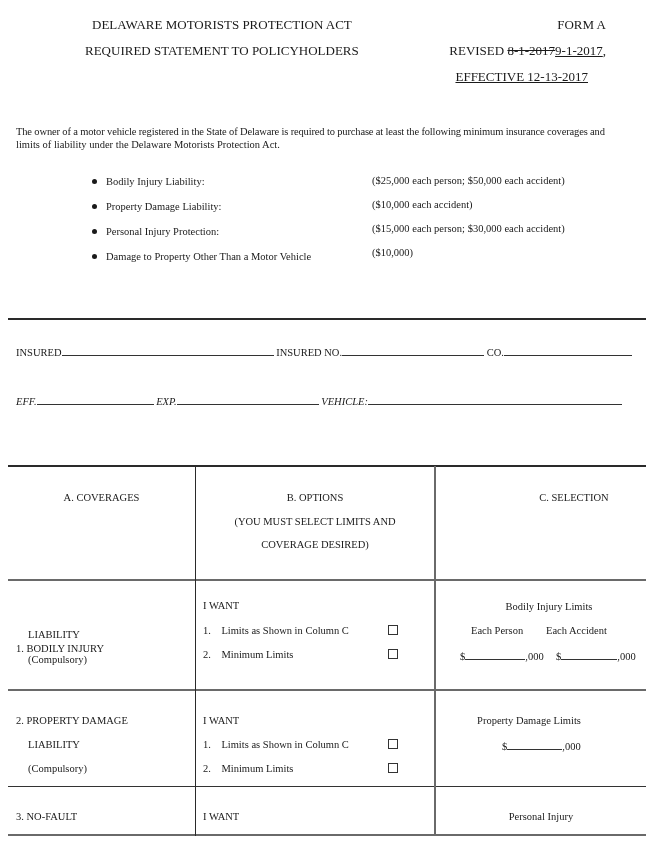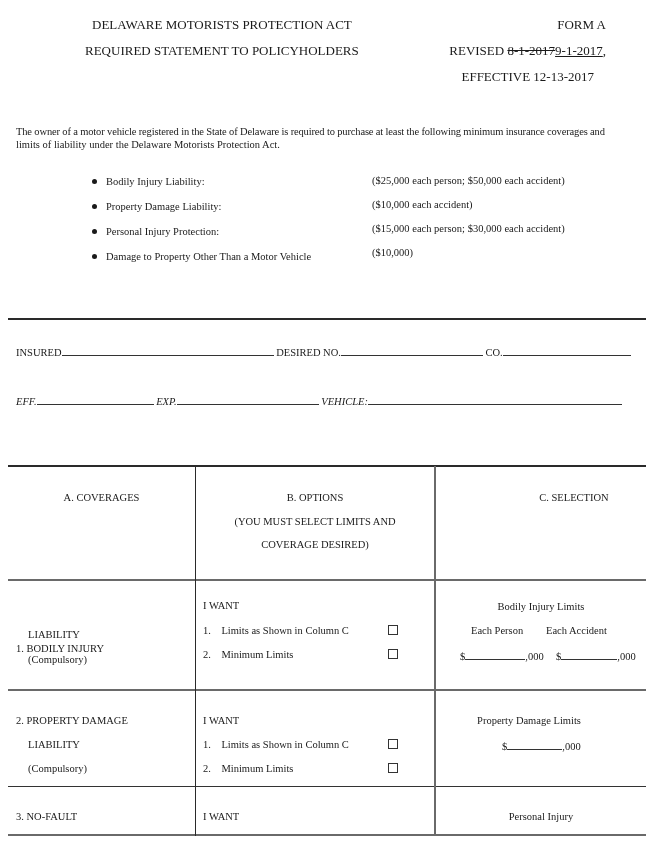--- a/index.html
+++ b/index.html
@@ -76,21 +76,21 @@
   </style>
 </head>
 <body>
 
 <div class="abs hdr" style="left:92px; top:17px;">DELAWARE MOTORISTS PROTECTION ACT</div>
 <div class="abs hdr" style="right:51px; top:17px;">FORM A</div>
 
 <div class="abs hdr" style="left:85px; top:43px;">REQUIRED STATEMENT TO POLICYHOLDERS</div>
 <div class="abs hdr" style="right:51px; top:43px;"><span>REVISED </span><span class="strike">8-1-2017</span><span class="under">9-1-2017</span><span>,</span></div>
 
-<div class="abs hdr" style="right:63px; top:69px;">EFFECTIVE 12-13-2017</div>
+<div class="abs hdr" style="right:69px; top:69px;text-decoration:underline;">EFFECTIVE 12-13-2017</div>
 
 <div class="abs small" style="left:16px; top:126px; letter-spacing:-0.15px;">The owner of a motor vehicle registered in the State of Delaware is required to purchase at least the following minimum insurance coverages and</div>
 <div class="abs small" style="left:16px; top:139px;">limits of liability under the Delaware Motorists Protection Act.</div>
 
 <div>
   <div>
     <span class="bullet-dot" style="left:92px; top:179px;"></span>
     <div class="abs small" style="left:106px; top:176px;">Bodily Injury Liability:</div>
     <div class="abs small" style="left:372px; top:175px;">($25,000 each person; $50,000 each accident)</div>
   </div>
@@ -108,21 +108,21 @@
     <span class="bullet-dot" style="left:92px; top:254px;"></span>
     <div class="abs small" style="left:106px; top:251px;">Damage to Property Other Than a Motor Vehicle</div>
     <div class="abs small" style="left:372px; top:247px;">($10,000)</div>
   </div>
 </div>
 
 <div class="rule-thick" style="top:318px;"></div>
 
 <div class="abs small" style="left:16px; top:345px;">
   <span>INSURED</span><span class="blank-line" style="width:212px;"></span>
-  <span>DESIRED NO.</span><span class="blank-line" style="width:142px;"></span>
+  <span>INSURED NO.</span><span class="blank-line" style="width:142px;"></span>
   <span>CO.</span><span class="blank-line" style="width:128px;"></span>
 </div>
 
 <div class="abs small" style="left:16px; top:394px;font-style:italic;">
   <span>EFF.</span><span class="blank-line" style="width:117px;"></span>
   <span>EXP.</span><span class="blank-line" style="width:142px;"></span>
   <span>VEHICLE:</span><span class="blank-line" style="width:254px;"></span>
 </div>
 
 <div>
@@ -146,21 +146,21 @@
     <div class="abs small" style="left:16px; top:605px;margin-top:38px;">1.  BODILY INJURY</div>
     <div class="abs small" style="left:28px; top:629px;">LIABILITY</div>
     <div class="abs small" style="left:28px; top:654px;">(Compulsory)</div>
 
     <div class="abs small" style="left:203px; top:600px;">I WANT</div>
     <div class="abs small" style="left:203px; top:625px; white-space:pre;">1.    Limits as Shown in Column C</div>
     <div class="checkbox" style="left:388px; top:625px;"></div>
     <div class="abs small" style="left:203px; top:649px; white-space:pre;">2.    Minimum Limits</div>
     <div class="checkbox" style="left:388px; top:649px;"></div>
 
-    <div class="abs small center" style="left:436px; width:210px; top:601px;">Bodily Injury Limits</div>
+    <div class="abs small center" style="left:436px; width:210px; top:601px;padding-left:8px;">Bodily Injury Limits</div>
     <div class="abs small" style="left:471px; top:625px;">Each Person</div>
     <div class="abs small" style="left:546px; top:625px;">Each Accident</div>
     <div class="abs small" style="left:460px; top:649px;"><span>$</span><span class="blank-line" style="width:60px;"></span><span>,000</span></div>
     <div class="abs small" style="left:556px; top:649px;"><span>$</span><span class="blank-line" style="width:56px;"></span><span>,000</span></div>
   </div>
 
   <div>
     <div class="abs small" style="left:16px; top:715px;">2.  PROPERTY DAMAGE</div>
     <div class="abs small" style="left:28px; top:739px;">LIABILITY</div>
     <div class="abs small" style="left:28px; top:763px;">(Compulsory)</div>

